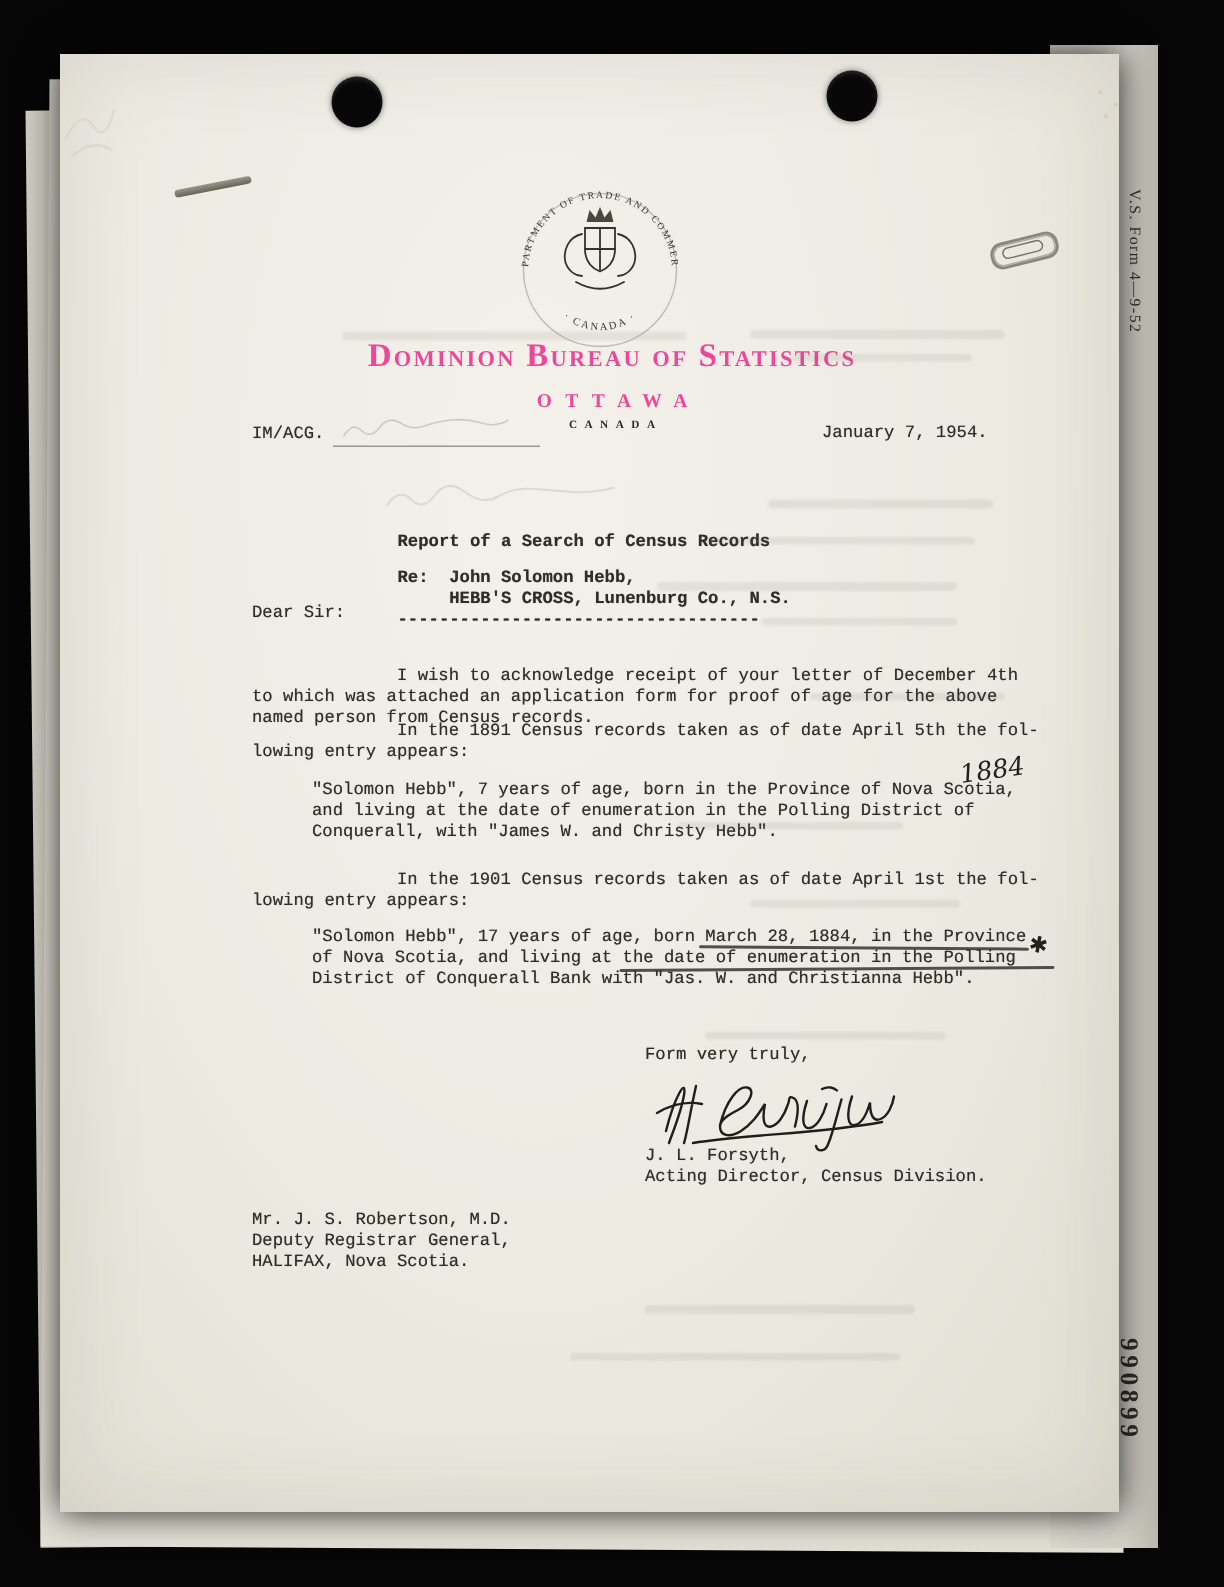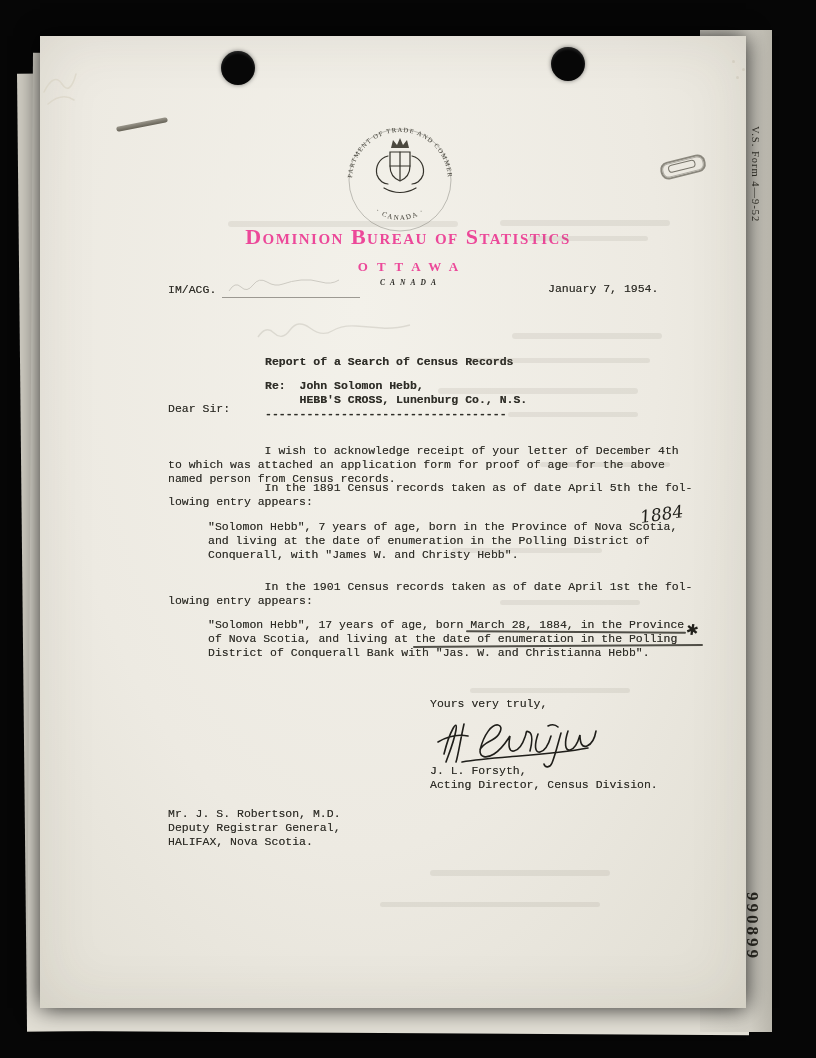--- a/index.html
+++ b/index.html
@@ -19,21 +19,21 @@
         box-shadow:inset 0 2px 3px rgba(255,255,255,0.12), 0 0 4px rgba(0,0,0,0.5);}
 
   
   .seal{position:absolute;left:338px;top:118px;}
   .lh{position:absolute;left:158px;width:500px;text-align:center;color:#ec4899;}
   .lh-title{top:224px;font-family:"Liberation Serif","DejaVu Serif",serif;font-weight:bold;
             font-variant:small-caps;font-size:22px;letter-spacing:1.5px;}
   .lh-city{top:259px;font-family:"Liberation Serif","DejaVu Serif",serif;font-size:13px;
            font-weight:bold;letter-spacing:9px;text-indent:9px;}
   .lh-country{top:278px;font-family:"Liberation Serif","DejaVu Serif",serif;font-size:7.5px;
-              font-weight:bold;letter-spacing:5px;text-indent:5px;color:#2c2b26;font-style:italic;}
+              font-weight:bold;letter-spacing:5px;text-indent:5px;color:#2c2b26;}
 
   
   .type{position:absolute;font-family:"Liberation Mono","DejaVu Sans Mono",monospace;
         font-size:11.5px;line-height:14px;color:#2e2d27;white-space:pre;
         text-shadow:0 0 0.5px rgba(45,44,38,0.55);}
   .bold{font-weight:bold;margin-top:48px;}
 
   .ref-line{position:absolute;left:222px;top:297px;width:138px;height:1px;background:#55524a;opacity:.55;}
 
   
@@ -127,21 +127,21 @@
 lowing entry appears:</div>
   <div class="type" style="left:208px;top:520px;">"Solomon Hebb", 7 years of age, born in the Province of Nova Scotia,
 and living at the date of enumeration in the Polling District of
 Conquerall, with "James W. and Christy Hebb".</div>
   <div class="type" style="left:168px;top:580px;">              In the 1901 Census records taken as of date April 1st the fol-
 lowing entry appears:</div>
   <div class="type" style="left:208px;top:618px;">"Solomon Hebb", 17 years of age, born March 28, 1884, in the Province
 of Nova Scotia, and living at the date of enumeration in the Polling
 District of Conquerall Bank with "Jas. W. and Christianna Hebb".</div>
 
-  <div class="type" style="left:430px;top:697px;">Yours very truly,</div>
+  <div class="type" style="left:430px;top:697px;">Form very truly,</div>
 
   <svg class="sig" width="172" height="60" viewBox="0 0 172 60">
     <g fill="none" stroke="#1f1e1a" stroke-width="1.6" stroke-linecap="round">
       <path d="M16 44 C22 20 30 8 28 20 C26 32 20 46 18 52 M10 32 C20 26 30 24 40 26 M36 14 C32 32 30 46 28 52"></path>
       <path d="M52 40 C56 24 64 14 70 15 C76 16 72 26 64 30 C56 34 52 37 52 41 C52 47 58 49 66 44 C74 39 78 32 82 26 C80 36 81 42 86 41 C91 40 95 33 97 27 C99 23 97 20 101 22 C105 24 104 33 102 41"></path>
       <path d="M110 24 C106 36 107 43 112 42 C117 41 121 33 123 26 M120 16 C124 14 128 15 130 17 M133 23 C129 37 127 46 124 53 C122 58 117 58 116 54"></path>
       <path d="M140 21 C136 33 137 41 142 40 C147 39 150 32 152 25 C152 33 154 38 159 36 C164 34 167 27 168 21"></path>
       <path d="M34 52 C70 46 118 46 160 38"></path>
     </g>
   </svg>

